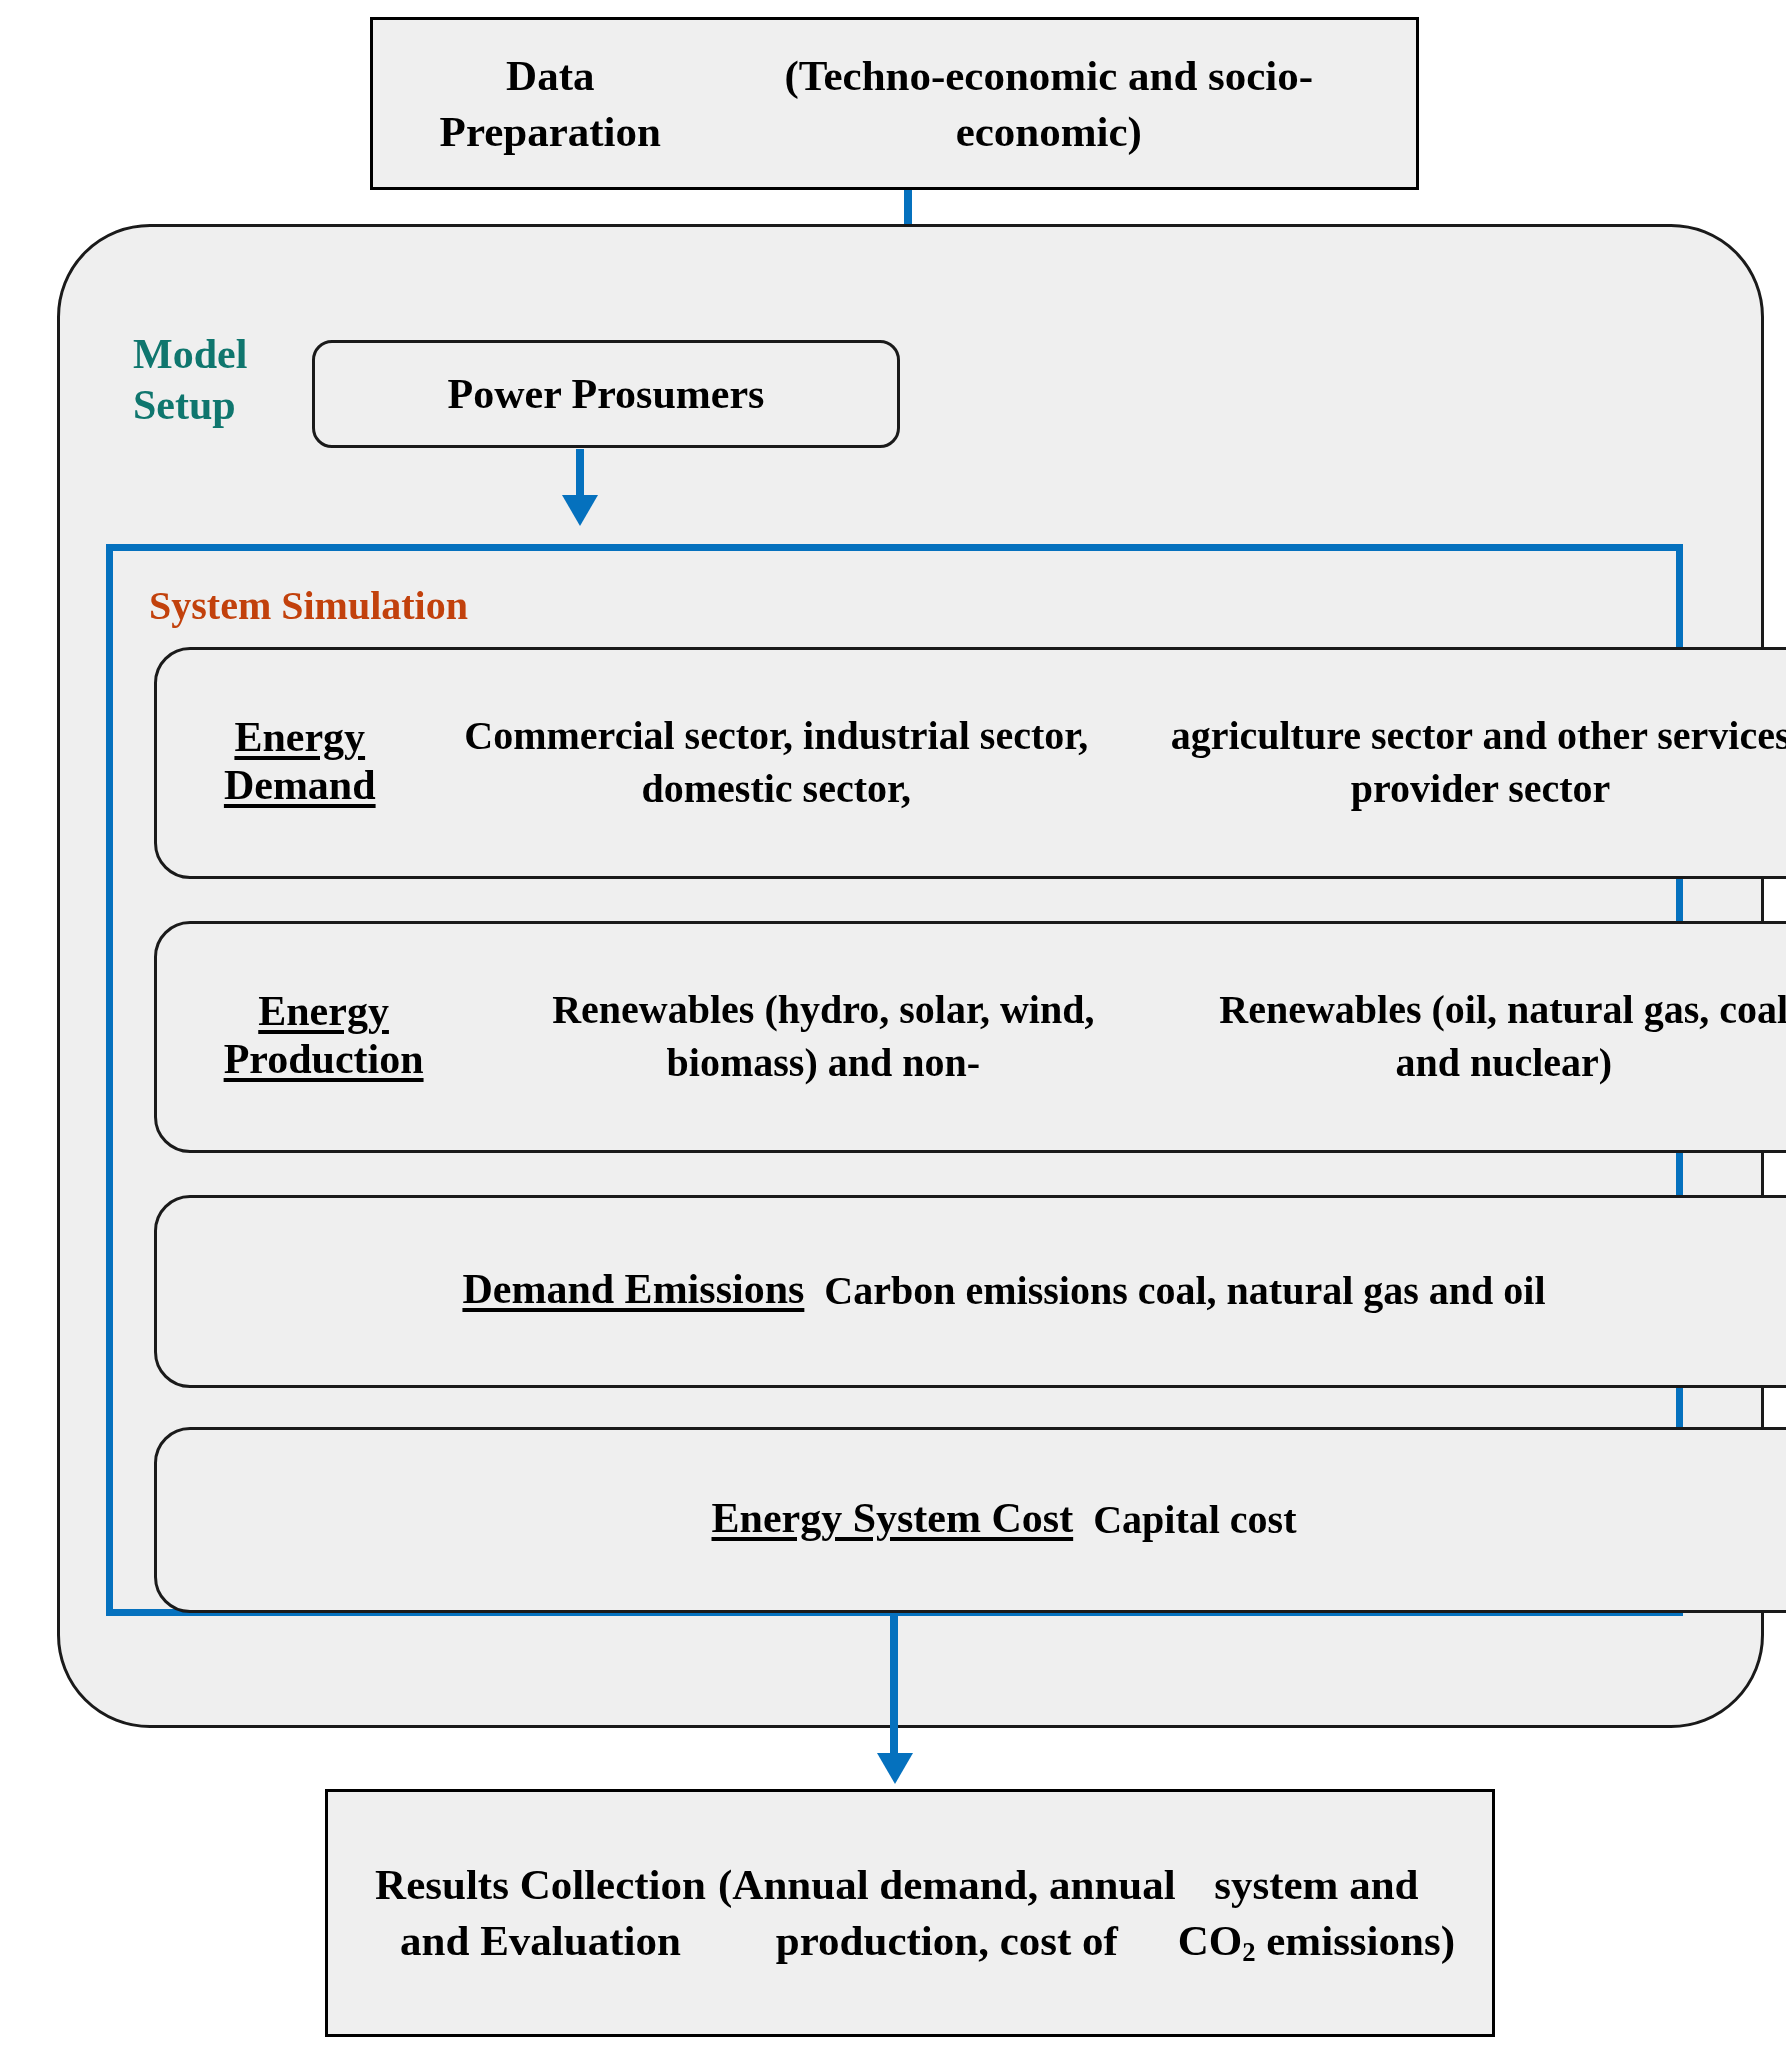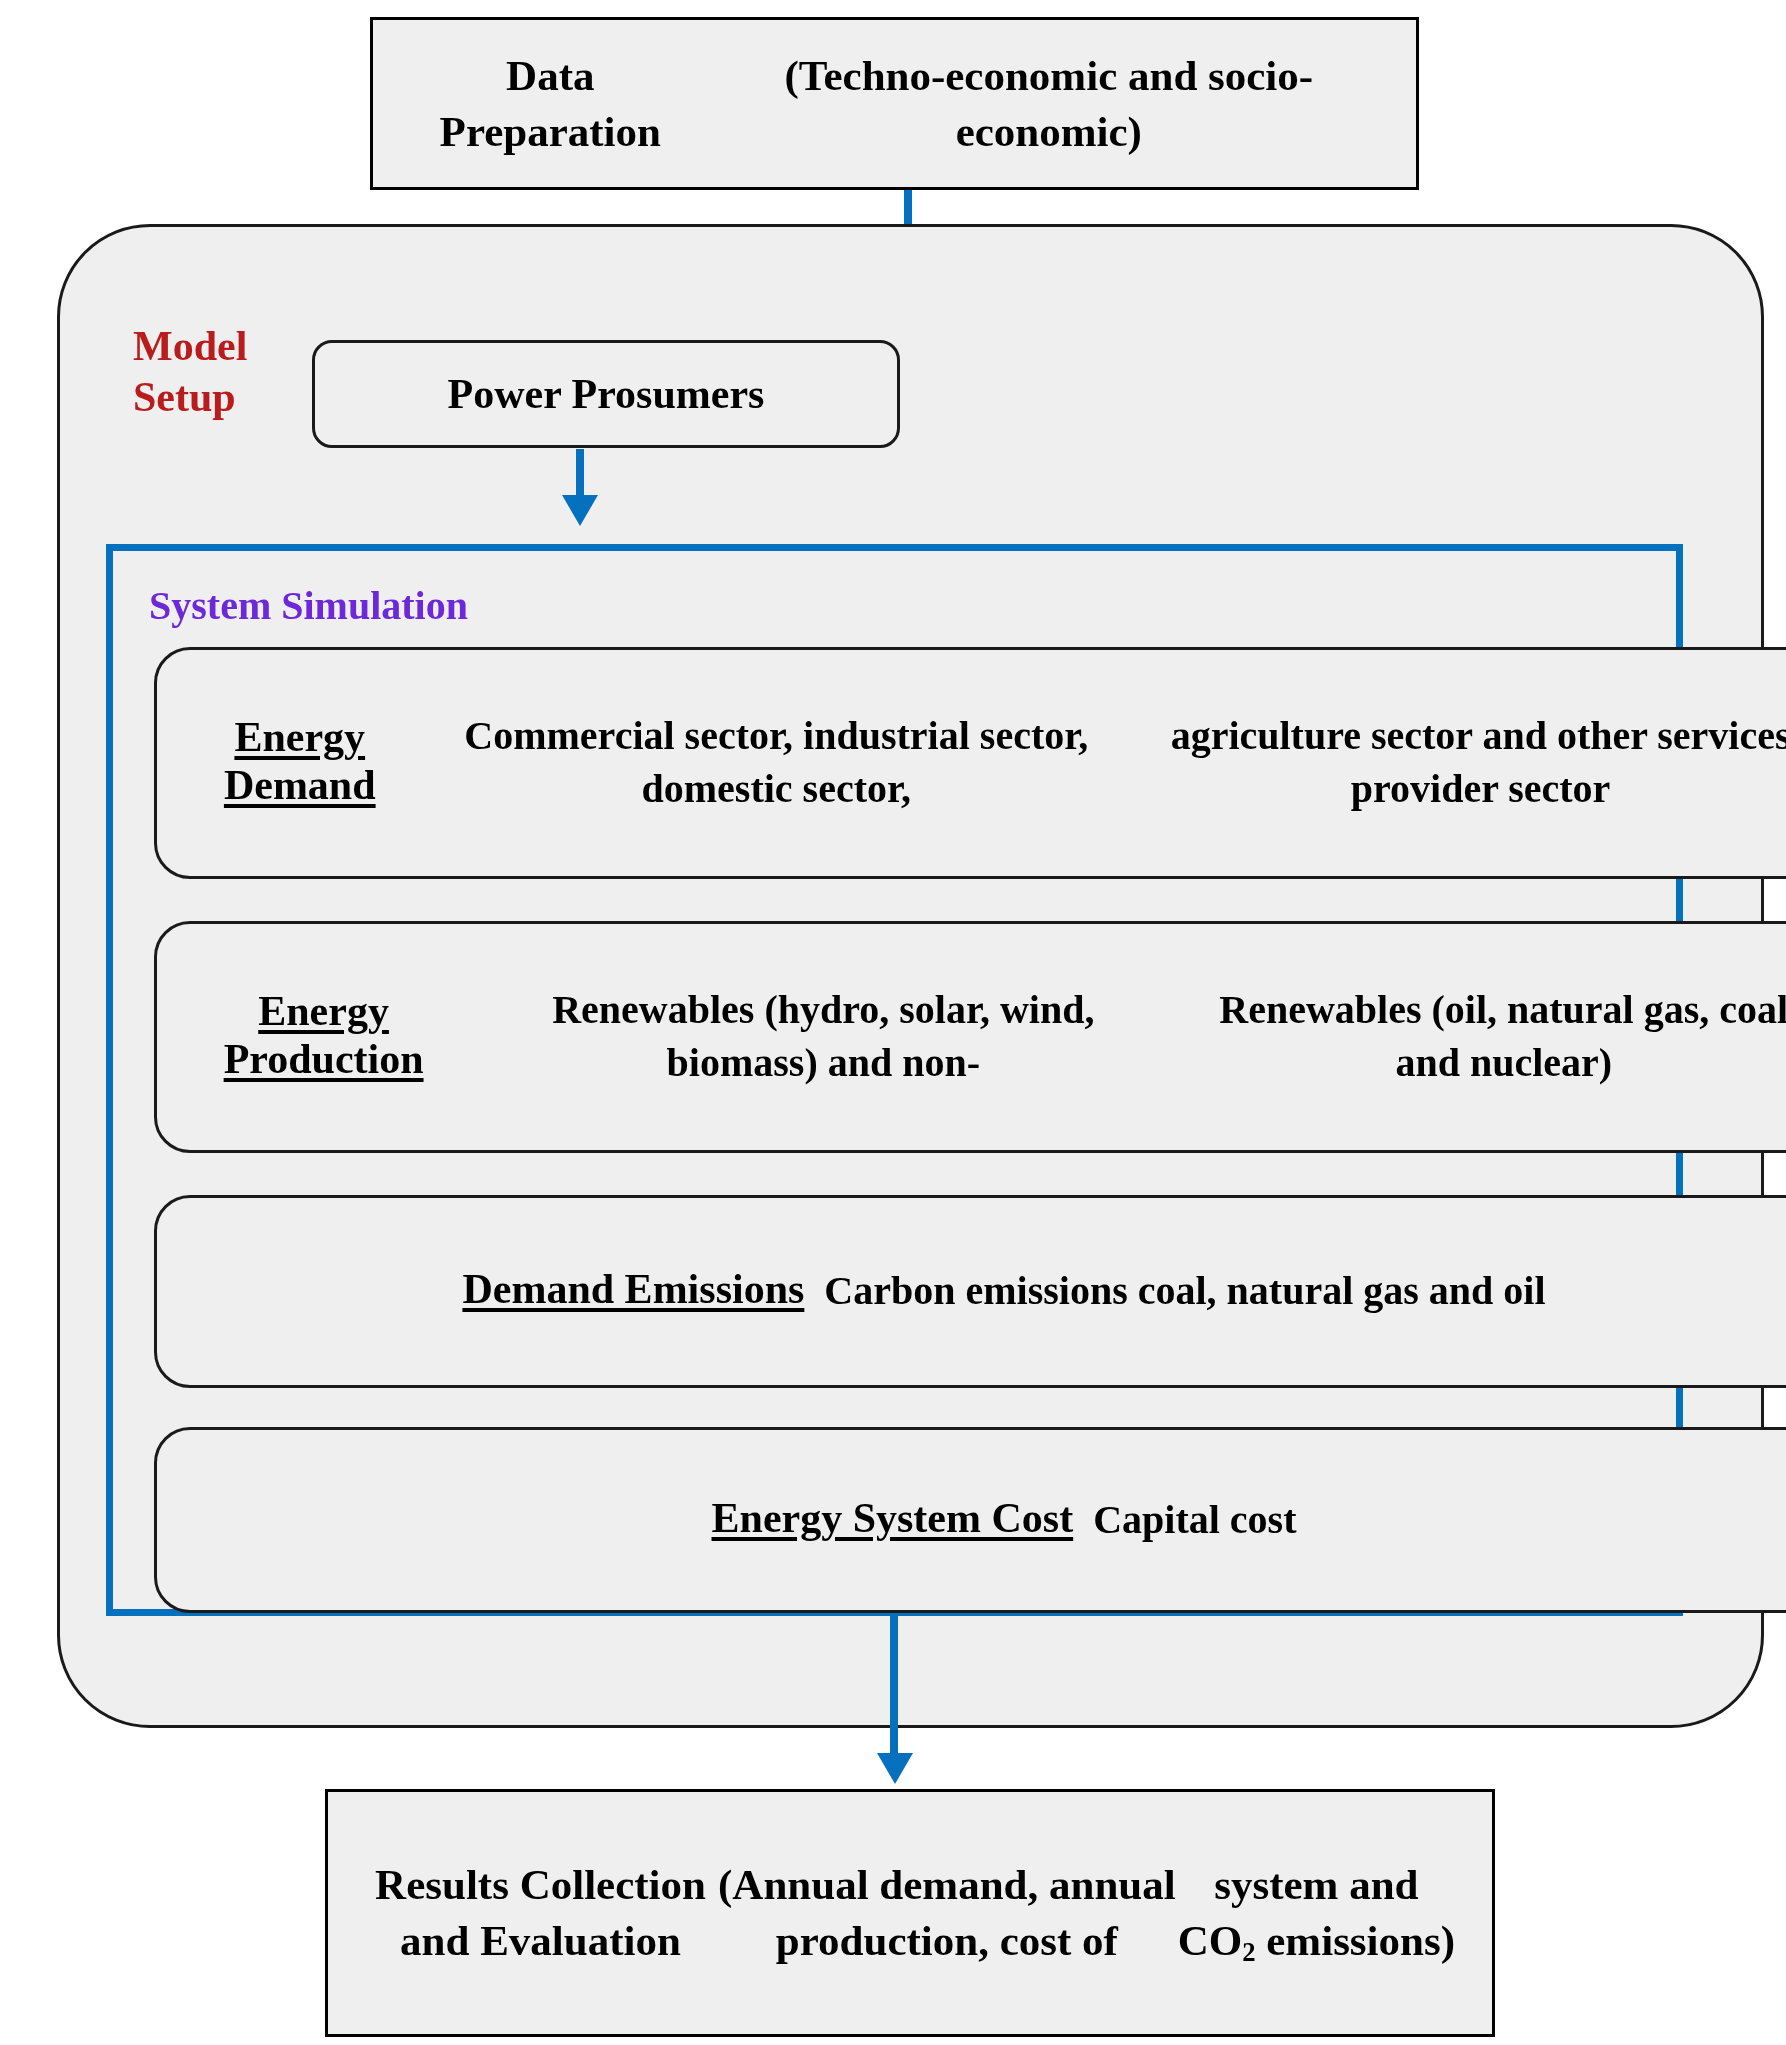--- a/index.html
+++ b/index.html
@@ -63,26 +63,26 @@
     width: 1707px;
     height: 1504px;
     background: #efefef;
     border: 3.1px solid #1a1a1a;
     border-radius: 93px;
     box-sizing: border-box;
   }
   #model-setup-label {
     position: absolute;
     left: 133px;
-    top: 321px;
+    top: 329px;
     width: 170px;
     font-size: 42px;
     font-weight: bold;
     line-height: 1.22;
-    color: #b91c1c;
+    color: #0f766e;
   }
 
   
   #power-prosumers {
     left: 312px;
     top: 340px;
     width: 588px;
     height: 108px;
     border-radius: 20px;
     font-size: 42px;
@@ -99,21 +99,21 @@
     background: #efefef;
     border: 7.7px solid #0571be;
     box-sizing: border-box;
   }
   #system-simulation-label {
     position: absolute;
     left: 149px;
     top: 582px;
     font-size: 40px;
     font-weight: bold;
-    color: #6d28d9;
+    color: #c2410c;
   }
 
   
   .sim-box {
     left: 154px;
     width: 1700px;
     padding: 15px 31px;
     gap: 20px;
   }
   .sim-title {

